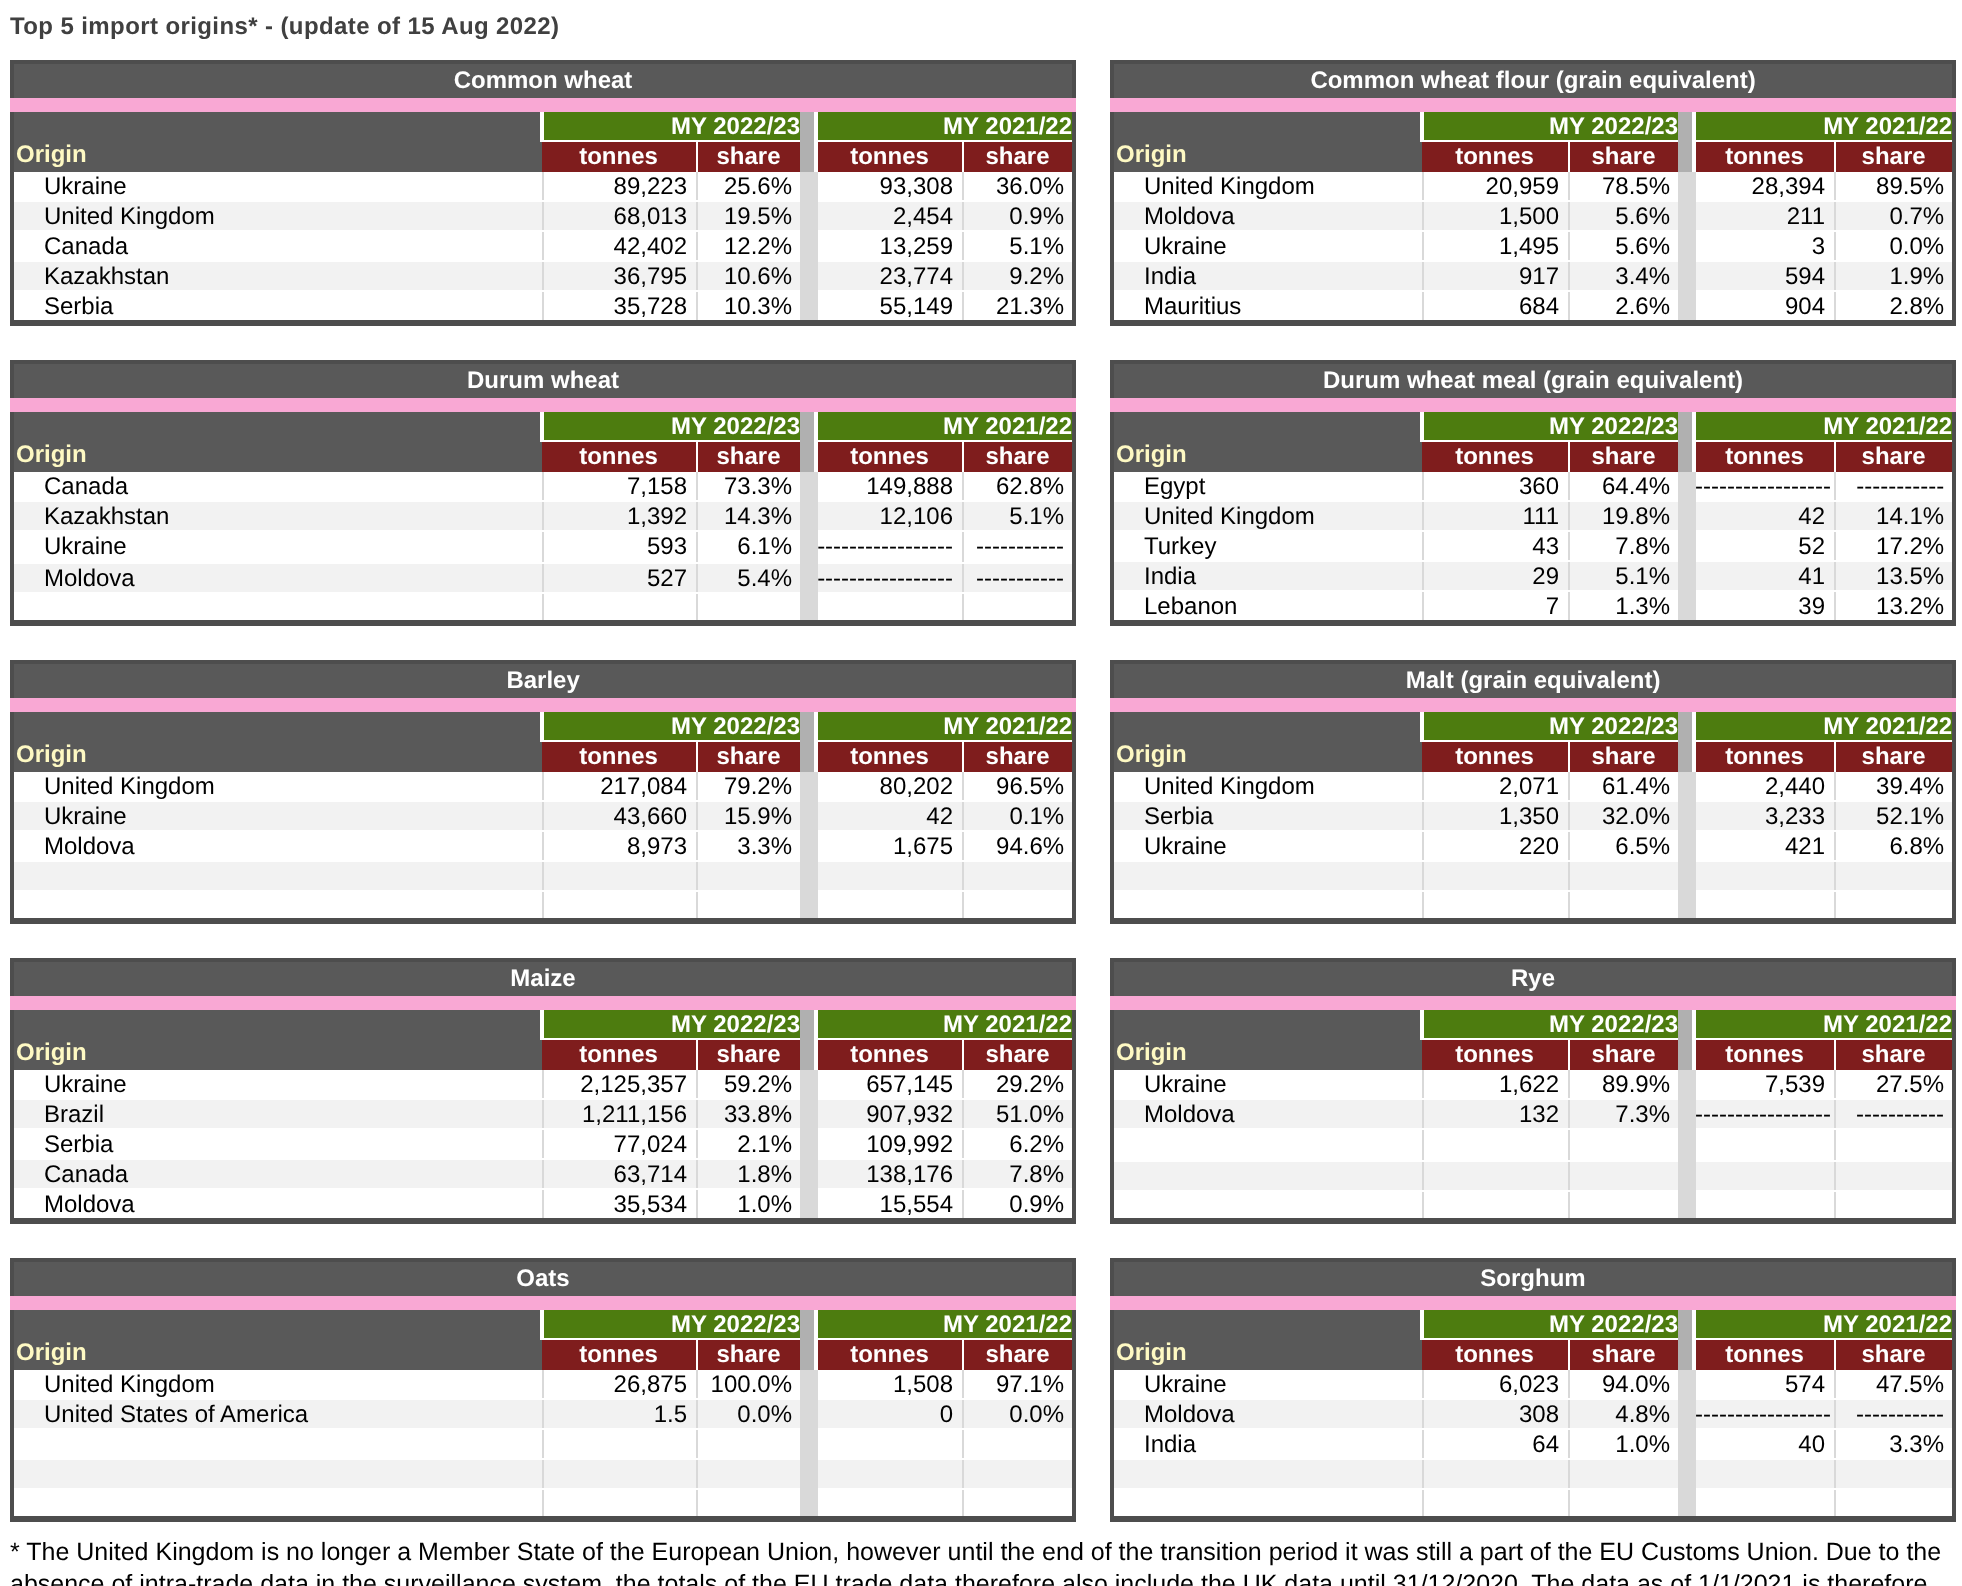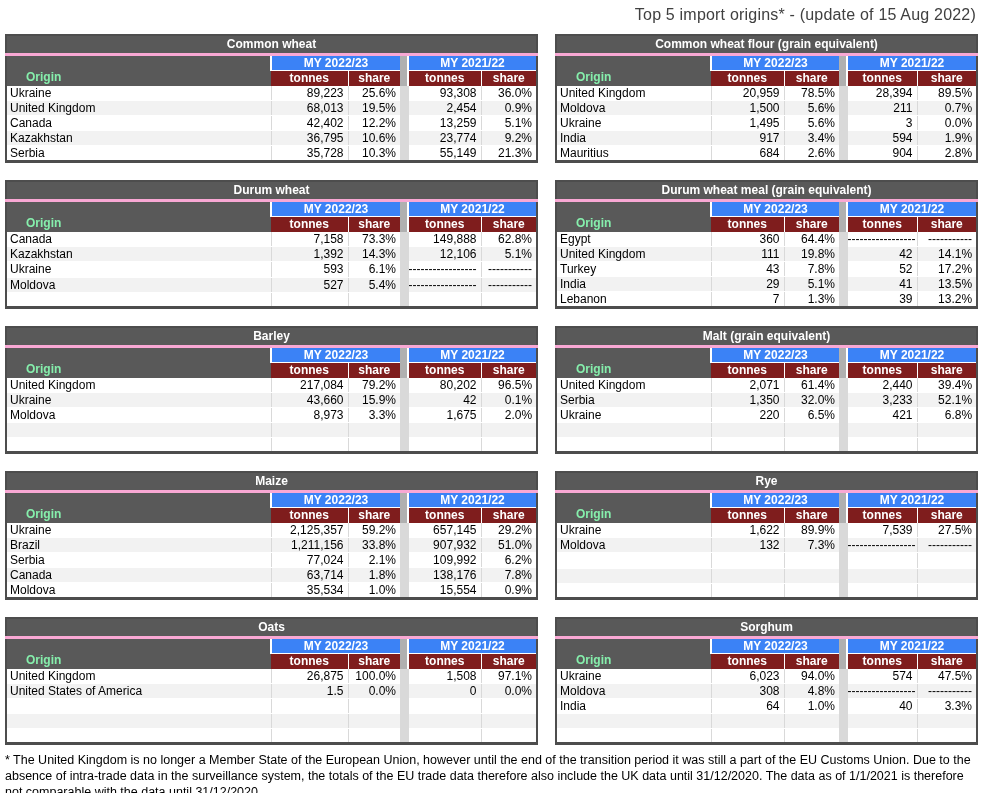--- a/index.html
+++ b/index.html
@@ -5,22 +5,22 @@
   * { margin: 0; padding: 0; box-sizing: border-box; }
   html, body { background: #ffffff; }
   body {
     width: 981px; height: 793px;
     font-family: "Liberation Sans", sans-serif;
     color: #000;
     padding: 4px 5px 0 5px;
     overflow: hidden;
   }
   h1.page-title {
-    font-size: 16px; font-weight: normal; color: #404040;
-    text-align: right; margin: 2px 0 10px 0; letter-spacing: 0.2px;
+    font-size: 12px; font-weight: bold; color: #404040;
+    text-align: left; margin: 2px 0 10px 0; letter-spacing: 0.2px;
   }
   .grid {
     display: grid;
     grid-template-columns: 531px 421px;
     column-gap: 19px;
     row-gap: 17px;
   }
   table.data-table {
     border-collapse: collapse;
     table-layout: fixed;
@@ -41,30 +41,30 @@
   table.right col.c-origin { width: 155px; }
   table.right col.c-t1 { width: 73px; }
   table.right col.c-s1 { width: 55px; }
   table.right col.c-sp { width: 8px;  }
   table.right col.c-t2 { width: 70px; }
   table.right col.c-s2 { width: 60px; }
 
   th.tbl-title {
     background: #595959; color: #fff; font-weight: bold;
     text-align: center; height: 17px; line-height: 15px;
-    border-bottom: 3px solid #f9a8d4; padding: 1px 18px;
+    border-bottom: 7px solid #f9a8d4; padding: 1px 18px;
   }
   th.origin-head {
-    background: #595959; color: #86efac; font-weight: bold;
+    background: #595959; color: #fef9c3; font-weight: bold;
     text-align: left; vertical-align: bottom;
-    padding: 0 0 2px 19px;
+    padding: 0 0 2px 1px;
   }
   th.group-head {
-    background: #3b82f6; color: #fff; font-weight: bold;
-    text-align: center; height: 15px; line-height: 14px;
+    background: #4d7c0f; color: #fff; font-weight: bold;
+    text-align: right; height: 15px; line-height: 14px;
     border-left: 2px solid #ffffff;
     border-bottom: 1px solid #ffffff;
     padding: 0;
   }
   th.spacer-head {
     background: #b0b0b0;
     border-right: 2px solid #ffffff;
     padding: 0;
   }
   th.sub-head {
@@ -74,21 +74,21 @@
   th.sub-head.s { border-left: 1px solid #ffffff; margin-left: 44px; }
 
   tbody tr { height: 15px; }
   tbody tr:nth-child(even) td { background: #f2f2f2; }
   tbody tr:nth-child(odd)  td { background: #ffffff; }
   tbody td {
     height: 15px; line-height: 14px; padding: 0;
     border-bottom: 1px solid #ffffff;
     overflow: hidden; white-space: nowrap;
   }
-  td.origin-cell { text-align: left; padding-left: 3px; }
+  td.origin-cell { text-align: left; padding-left: 15px; }
   td.num { text-align: right; padding-right: 4px; border-left: 1px solid #d9d9d9; }
   tbody td.spacer { background: #d9d9d9 !important; border-bottom: 1px solid #d9d9d9; }
 
   p.footnote {
     margin-top: 7px;
     font-size: 12.5px; line-height: 1.28; color: #000;
     text-align: left;
   }
 </style>
 </head>
@@ -419,21 +419,21 @@
           <td class="spacer"></td>
           <td class="num">42</td>
           <td class="num">0.1%</td>
         </tr>
         <tr>
           <td class="origin-cell">Moldova</td>
           <td class="num">8,973</td>
           <td class="num">3.3%</td>
           <td class="spacer"></td>
           <td class="num">1,675</td>
-          <td class="num">2.0%</td>
+          <td class="num">94.6%</td>
         </tr>
         <tr>
           <td class="origin-cell"></td>
           <td class="num"></td>
           <td class="num"></td>
           <td class="spacer"></td>
           <td class="num"></td>
           <td class="num"></td>
         </tr>
         <tr>

